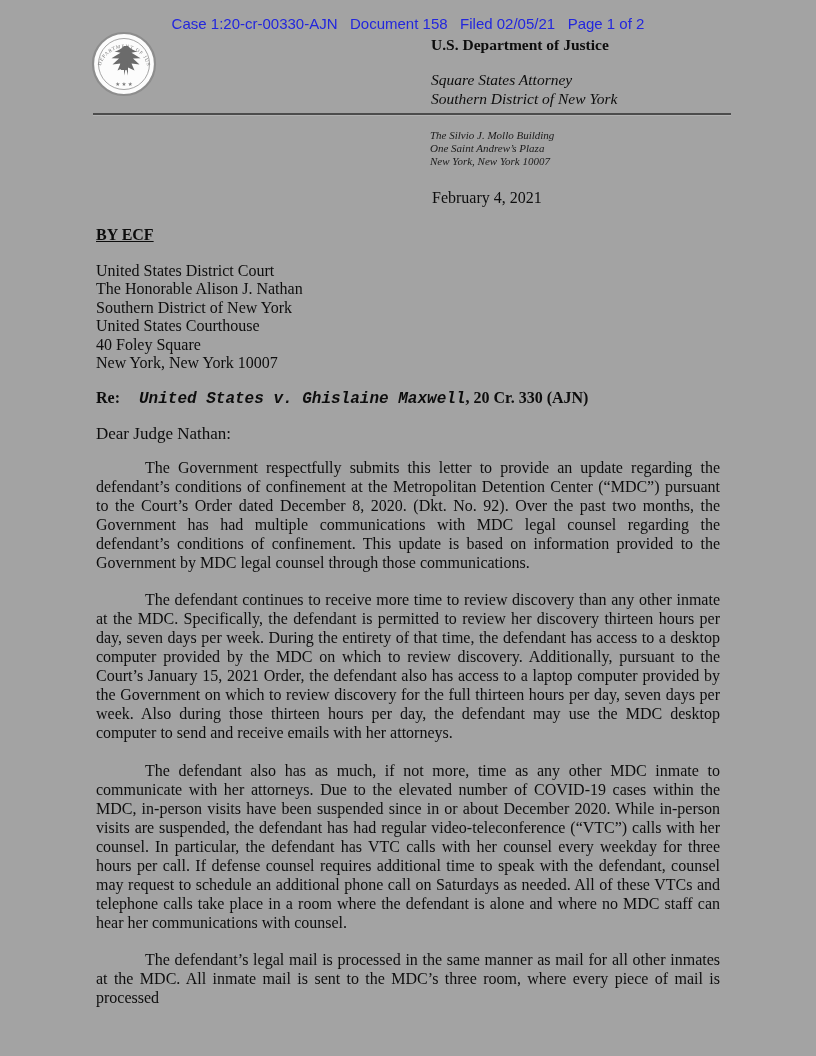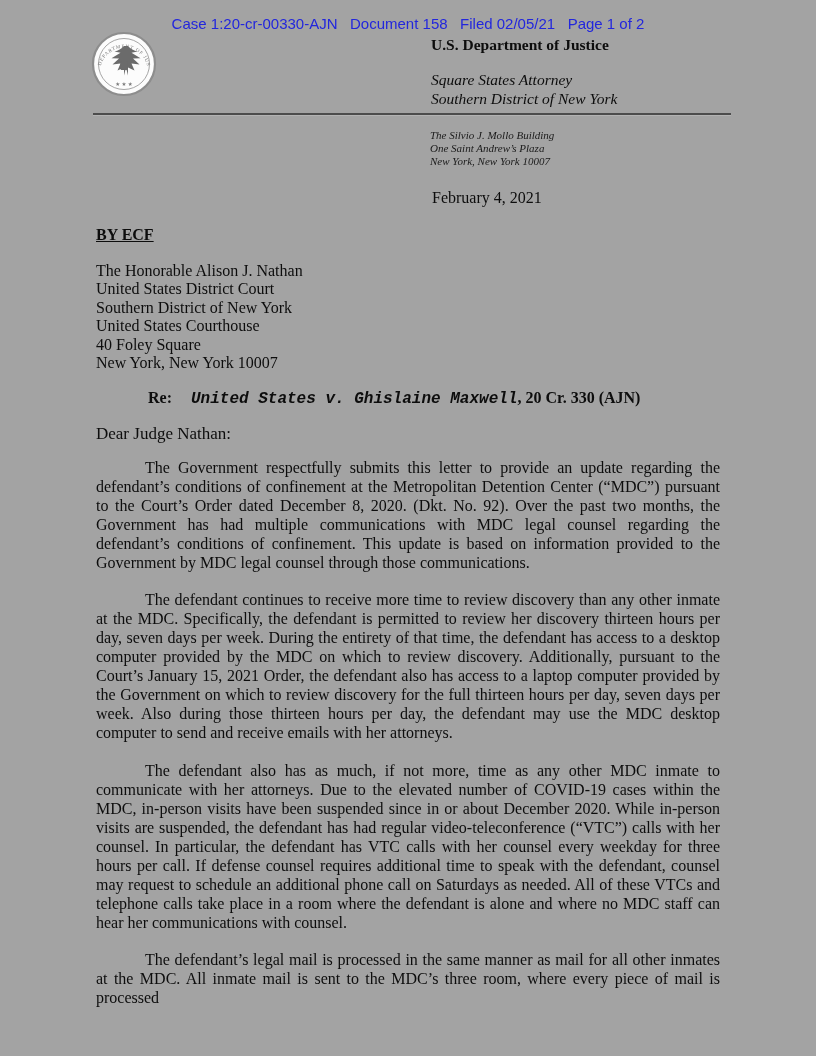--- a/index.html
+++ b/index.html
@@ -97,21 +97,20 @@
     line-height: 18.45px;
   }
   .re-line {
     position: absolute;
     left: 96px;
     top: 389px;
     font-size: 16px;
     font-weight: bold;
   }
   .re-label {
-    margin-left: 52px;
     margin-right: 19px;
   }
   .re-case-name {
     font-style: italic;
     font-family: Liberation Mono, monospace;
   }
   .salutation {
     position: absolute;
     left: 96px;
     top: 424px;
@@ -166,22 +165,22 @@
     <div>The Silvio J. Mollo Building</div>
     <div>One Saint Andrew’s Plaza</div>
     <div>New York, New York 10007</div>
   </div>
 
   <div class="letter-date">February 4, 2021</div>
 
   <div class="delivery-method">BY ECF</div>
 
   <div class="recipient-block">
+    <div>United States District Court</div>
     <div>The Honorable Alison J. Nathan</div>
-    <div>United States District Court</div>
     <div>Southern District of New York</div>
     <div>United States Courthouse</div>
     <div>40 Foley Square</div>
     <div>New York, New York 10007</div>
   </div>
 
   <div class="re-line"><span class="re-label">Re:</span><span class="re-case-name">United States v. Ghislaine Maxwell</span><span>, 20 Cr. 330 (AJN)</span></div>
 
   <div class="salutation">Dear Judge Nathan:</div>
 

